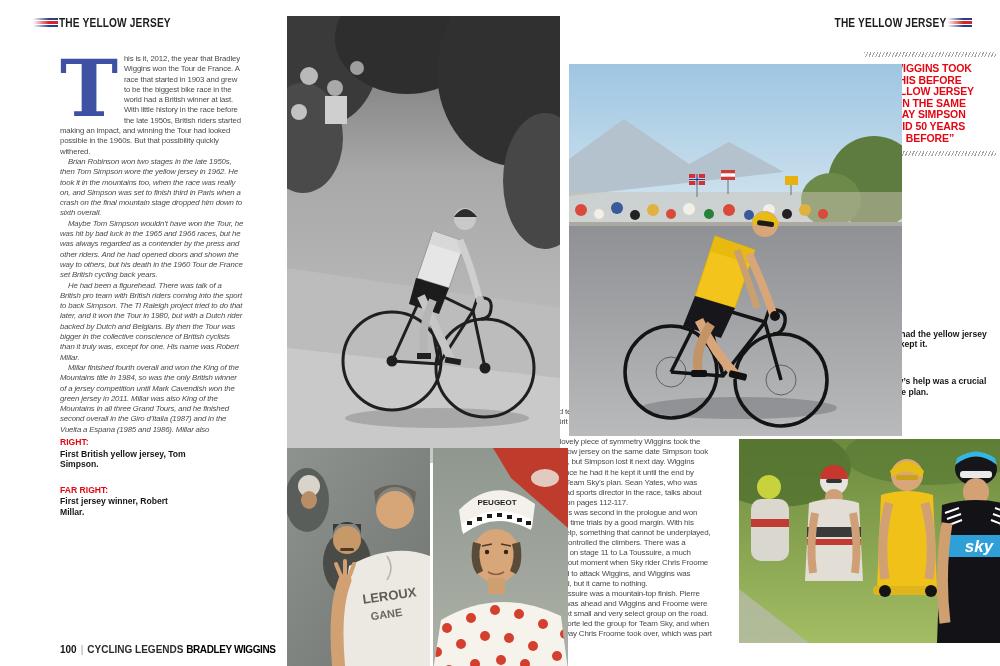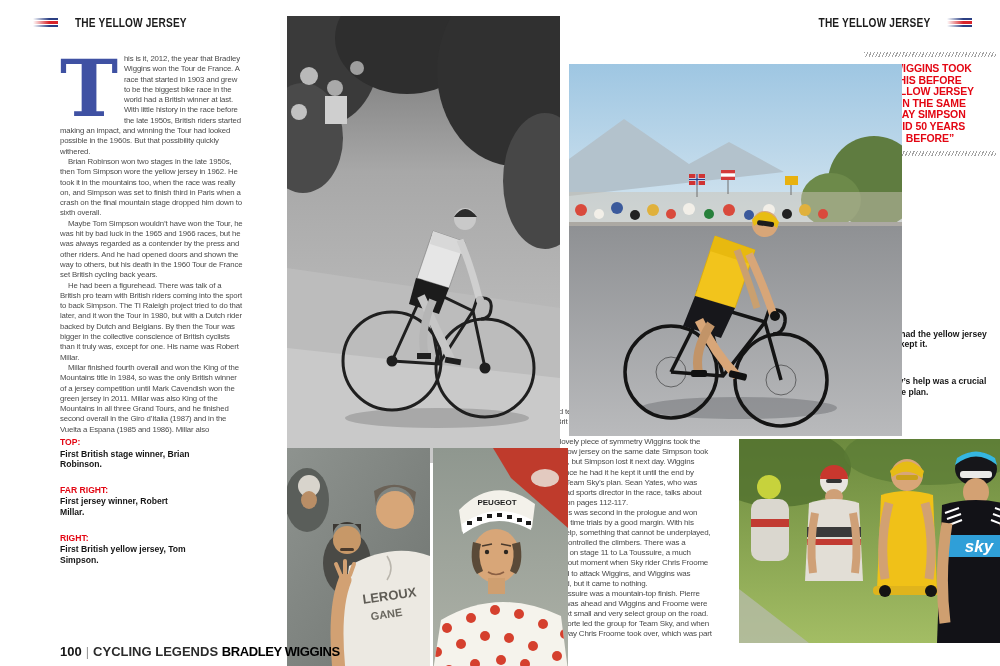--- a/index.html
+++ b/index.html
@@ -1,21 +1,21 @@
 <!DOCTYPE html>
 <html><head>
 <meta charset="utf-8">
 <style>
   html,body { margin:0; padding:0; background:#ffffff; }
   .spread {
     position:relative; width:1000px; height:666px; background:#ffffff;
     font-family:"Liberation Sans", sans-serif; overflow:hidden;
   }
   
-  .hdr { position:absolute; display:flex; align-items:center; gap:17px; }
+  .hdr { position:absolute; display:flex; align-items:center; gap:1px; }
   .hdr-left  { left:33px; top:15px; }
   .hdr-right { right:28px; top:15px; }
   .hdr h1 {
     margin:0; font-size:13px; font-weight:700; color:#1c1c1c;
     letter-spacing:0.2px; white-space:nowrap; display:inline-block;
   }
   .hdr-left h1  { transform:scaleX(.78); transform-origin:left center; }
   .hdr-right h1 { transform:scaleX(.78); transform-origin:right center; }
   .stripes { display:flex; flex-direction:column; gap:1.5px; width:25px; flex:0 0 25px; }
   .stripes i { display:block; height:2.2px; }
@@ -24,21 +24,21 @@
   }
   .stripes i:nth-child(2) {
     background:linear-gradient(90deg, rgba(216,35,42,0) 0%, #d8232a 65%);
   }
   
   .article-left {
     position:absolute; left:60px; top:54px; width:184px; height:384px; overflow:hidden;
     font-size:7.8px; line-height:10.3px; letter-spacing:-0.15px; color:#4b4b4b; text-align:left;
   }
   .article-left p { margin:0; }
-  .article-left p.indent { text-indent:8px; }
+  .article-left p.indent { text-indent:8px;font-style:italic; }
   .dropcap {
     float:left; font-family:"DejaVu Serif", serif; font-weight:700;
     font-size:78px; line-height:66px; color:#3f51a3; margin:2px 6px 0 0;
   }
   
   .caps { position:absolute; }
   .caps-left  { left:60px; top:437px; width:132px; }
   .caps-right { left:864px; top:317px; width:124px; }
   .cap { margin-bottom:15px; font-size:8.6px; line-height:10.6px; font-weight:700; color:#161616; }
   .cap-label { color:#e30613; display:block; margin-bottom:1px; }
@@ -49,21 +49,21 @@
                  line-height:11.6px; letter-spacing:-0.1px; }
   
   .article-right {
     position:absolute; left:537px; top:407px; width:175px;
     font-size:8px; line-height:10.1px; letter-spacing:-0.2px; color:#4b4b4b;
   }
   .article-right p { margin:0; }
   .article-right p.indent { text-indent:8px; }
   .cont { color:#e30613; font-size:7px; }
   
-  .footer { position:absolute; top:644px; font-size:13px; font-weight:700; color:#141414; white-space:nowrap; }
+  .footer { position:absolute; top:644px; font-size:10px; font-weight:700; color:#141414; white-space:nowrap; }
   .footer-left { left:60px; } .footer-right { right:60px;margin-top:23px; }
   .footer .sep { color:#9a9a9a; font-weight:400; margin:0 4px; }
   .footer .series { color:#2b2b2b; letter-spacing:0; }
   .footer .subject { color:#000; letter-spacing:-0.4px; }
   
   .photo { position:absolute; overflow:hidden; }
   .photo svg { display:block; width:100%; height:100%; }
   #ph1 { left:247px; top:0;     width:273px; height:447px; }
   #ph2 { left:247px; top:432px; width:143px; height:223px; }
   #ph3 { left:393px; top:432px; width:135px; height:223px; }
@@ -96,30 +96,26 @@
   <section class="article-left">
     <p><span class="dropcap">T</span><span>his is it, 2012, the year that Bradley Wiggins won the Tour de France. A race that started in 1903 and grew to be the biggest bike race in the world had a British winner at last. With little history in the race before the late 1950s, British riders started making an impact, and winning the Tour had looked possible in the 1960s. But that possibility quickly withered.</span></p>
     <p class="indent">Brian Robinson won two stages in the late 1950s, then Tom Simpson wore the yellow jersey in 1962. He took it in the mountains too, when the race was really on, and Simpson was set to finish third in Paris when a crash on the final mountain stage dropped him down to sixth overall.</p>
     <p class="indent">Maybe Tom Simpson wouldn’t have won the Tour, he was hit by bad luck in the 1965 and 1966 races, but he was always regarded as a contender by the press and other riders. And he had opened doors and shown the way to others, but his death in the 1960 Tour de France set British cycling back years.</p>
     <p class="indent">He had been a figurehead. There was talk of a British pro team with British riders coming into the sport to back Simpson. The TI Raleigh project tried to do that later, and it won the Tour in 1980, but with a Dutch rider backed by Dutch and Belgians. By then the Tour was bigger in the collective conscience of British cyclists than it truly was, except for one. His name was Robert Millar.</p>
     <p class="indent">Millar finished fourth overall and won the King of the Mountains title in 1984, so was the only British winner of a jersey competition until Mark Cavendish won the green jersey in 2011. Millar was also King of the Mountains in all three Grand Tours, and he finished second overall in the Giro d’Italia (1987) and in the Vuelta a Espana (1985 and 1986). Millar also</p>
   </section>
 
   <div class="caps caps-left">
     <div class="cap">
-      <span class="cap-label">TOP:</span>
-      <span class="cap-text">First British stage winner, Brian Robinson.</span>
+      <span class="cap-label">RIGHT:</span>
+      <span class="cap-text">First British yellow jersey, Tom Simpson.</span>
     </div>
     <div class="cap">
       <span class="cap-label">FAR RIGHT:</span>
       <span class="cap-text">First jersey winner, Robert Millar.</span>
-    </div>
-    <div class="cap">
-      <span class="cap-label">RIGHT:</span>
-      <span class="cap-text">First British yellow jersey, Tom Simpson.</span>
     </div>
   </div>
 
   <aside class="quote">
     <div class="hatch"></div>
     <div class="quote-lines">
       <div>“WIGGINS TOOK</div>
       <div>HIS BEFORE</div>
       <div>YELLOW JERSEY</div>
       <div>ON THE SAME</div>

